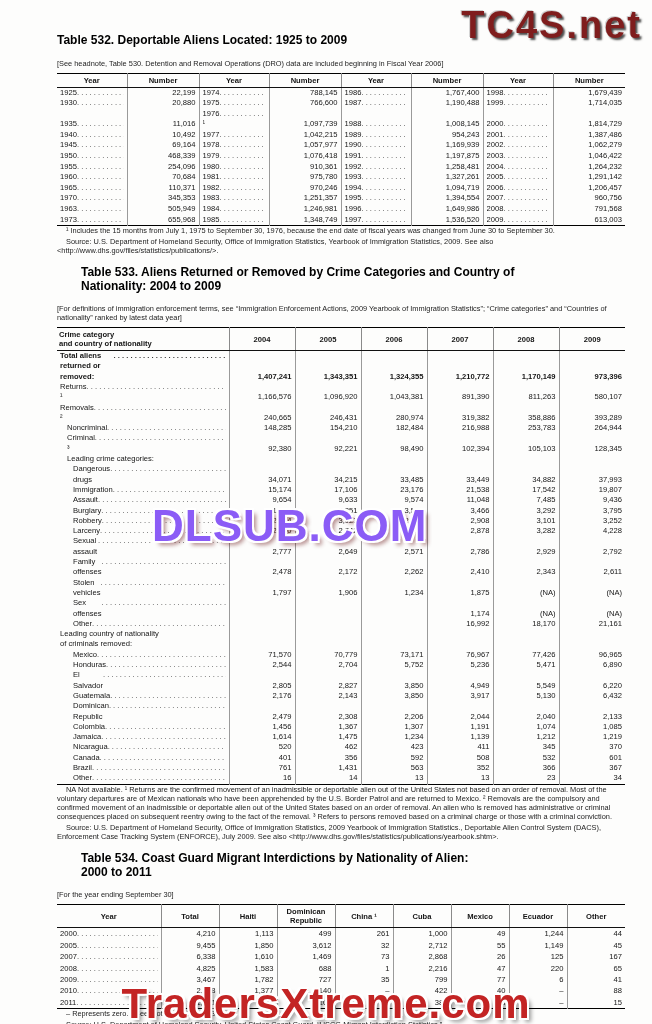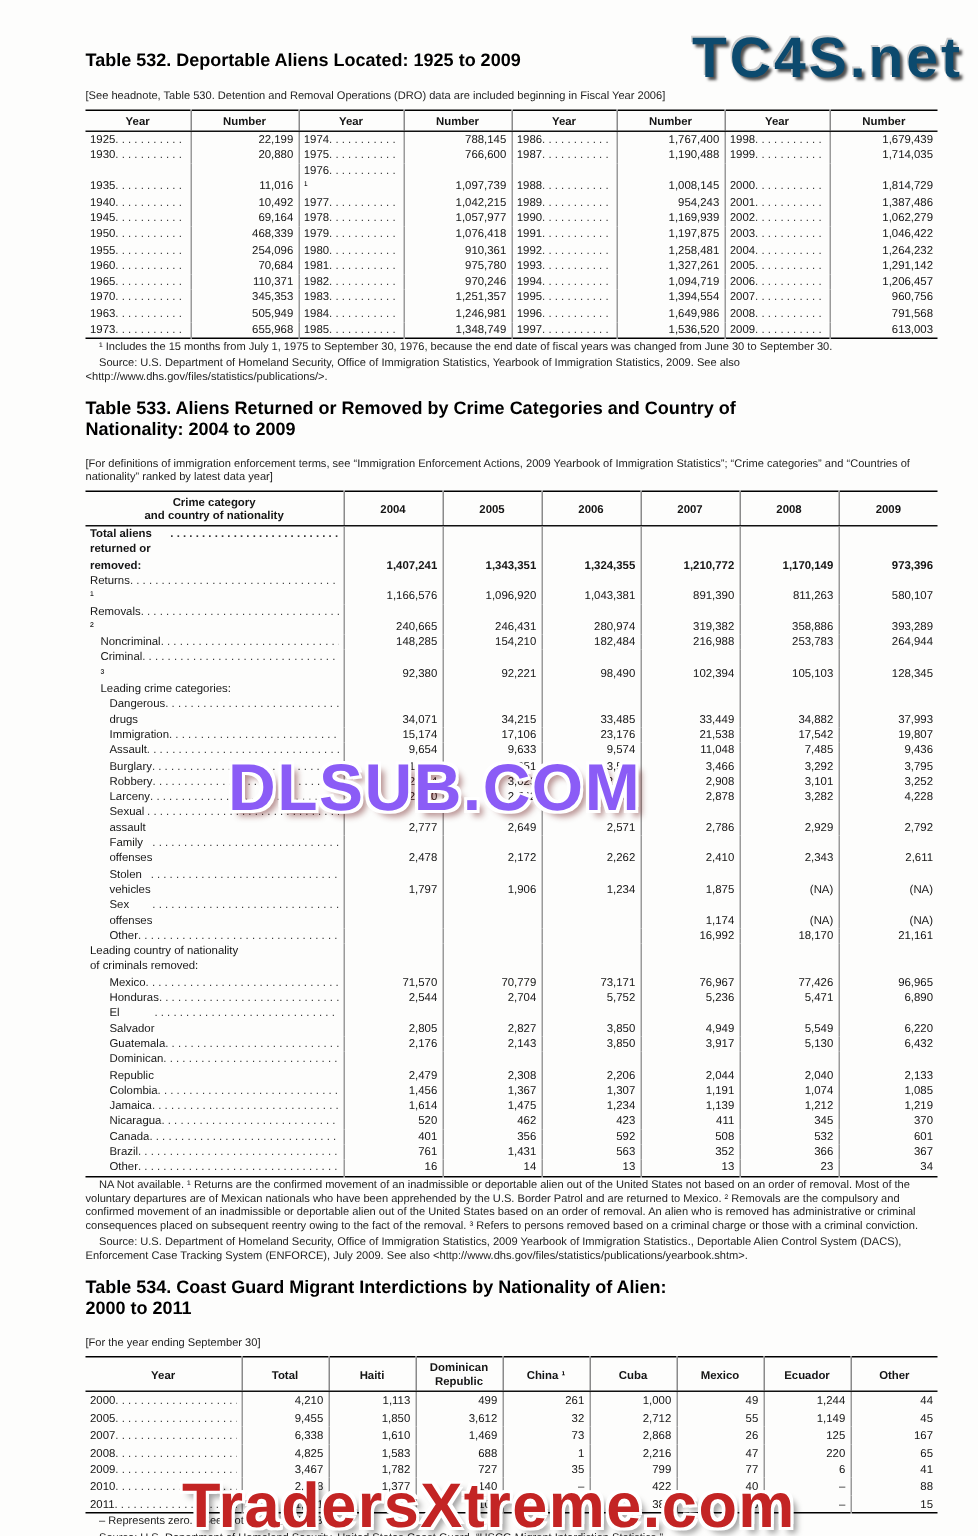--- a/index.html
+++ b/index.html
@@ -4,21 +4,21 @@
 <style>
   * { margin:0; padding:0; box-sizing:border-box; }
   html,body { width:652px; height:1024px; }
   body { font-family:"Liberation Sans", sans-serif; background:#ffffff; color:#151515; }
   .page { position:relative; width:652px; height:1024px; background:#fdfdfc; overflow:hidden;
           padding:34px 27px 0 57px; }
 
   
   .title { font-size:12px; font-weight:bold; line-height:13.5px; color:#000;
            white-space:pre-line; margin:0 0 4px 0; }
-  .title.gap { margin-top:11px; }
+  .title.gap { margin-top:11px;margin-left:24px; }
   .headnote { font-size:7.4px; line-height:9px; margin:11px 0 5px 0; color:#222; }
   .footnote { font-size:7.4px; line-height:9.3px; text-indent:9px; color:#222; margin-top:1px; }
   .footnote.first { margin-top:0; }
 
   
   .tbl { border-collapse:collapse; table-layout:fixed; width:568px; font-size:7.6px;
          border-top:1.5px solid #000; border-bottom:1.5px solid #000; }
   .tbl th { font-weight:bold; font-size:7.6px; text-align:center; vertical-align:middle;
             padding:2px 2px; border-bottom:1px solid #111; border-left:1px solid #8a8a8a;
             white-space:pre-line; line-height:9px; }
@@ -31,25 +31,25 @@
   .t532 td:first-child { border-left:none; }
   td.lbl { border-left:none;margin-left:13px; }
 
   .lw { display:flex; align-items:baseline; overflow:hidden; }
   .lt { white-space:pre-line; }
   .dots { flex:1 1 auto; min-width:0; overflow:hidden; white-space:nowrap; color:#333; }
   .dots::after { content:" . . . . . . . . . . . . . . . . . . . . . . . . . . . . . . . . . . . . . . . . . . . . . . . . . . . . . . . . . . . ."; }
   tr.bold { font-weight:bold; }
   tr.ind1 .lw { padding-left:7px; }
   tr.ind2 .lw { padding-left:13px; }
-  .stubh { white-space:pre-line; text-align:center; line-height:9px; }
+  .stubh { white-space:pre-line; text-align:left; line-height:9px; }
 
   
   .wm { position:absolute; font-weight:bold; white-space:nowrap; pointer-events:none; }
-  .wm-top { top:18px; right:10px; font-size:38px; letter-spacing:2px; color:#0c4a6e;
+  .wm-top { top:4px; right:10px; font-size:38px; letter-spacing:2px; color:#7f1d1d;
             text-shadow:-1px -1px 0 #cfcfcf, 2px 2px 2px #4e4e4e; }
   .wm-mid { top:501px; left:152px; font-size:44px; letter-spacing:1px; color:#8b5cf6;
             text-shadow:-2px -2px 0 #ffffff, 2px -2px 0 #ffffff, -2px 2px 0 #ffffff,
                         2px 2px 0 #ffffff, 4px 4px 4px rgba(90,0,0,0.45); }
   .wm-bottom { bottom:-4px; left:50%; transform:translateX(-50%); font-size:42px; letter-spacing:1px;
                color:#c32424;
                text-shadow:-2px -2px 0 #ffffff, 2px -2px 0 #ffffff, -2px 2px 0 #ffffff,
                            2px 2px 0 #ffffff, 4px 4px 4px rgba(0,0,0,0.4); }
 </style>
 </head>

